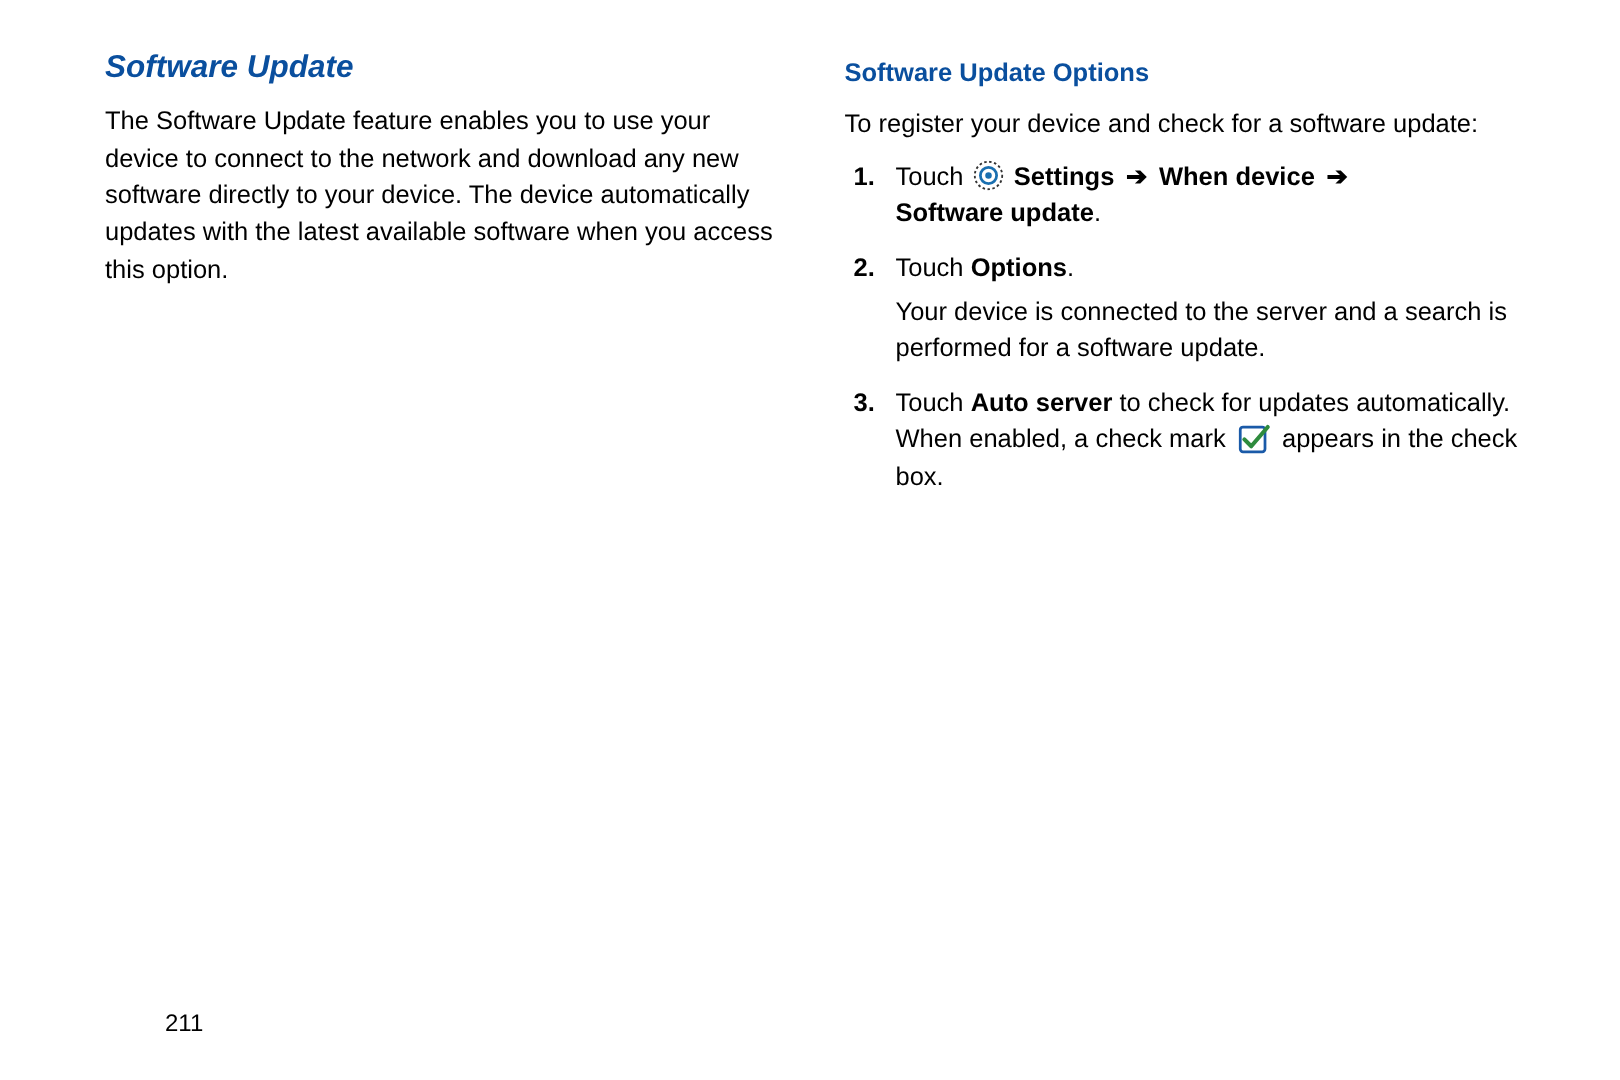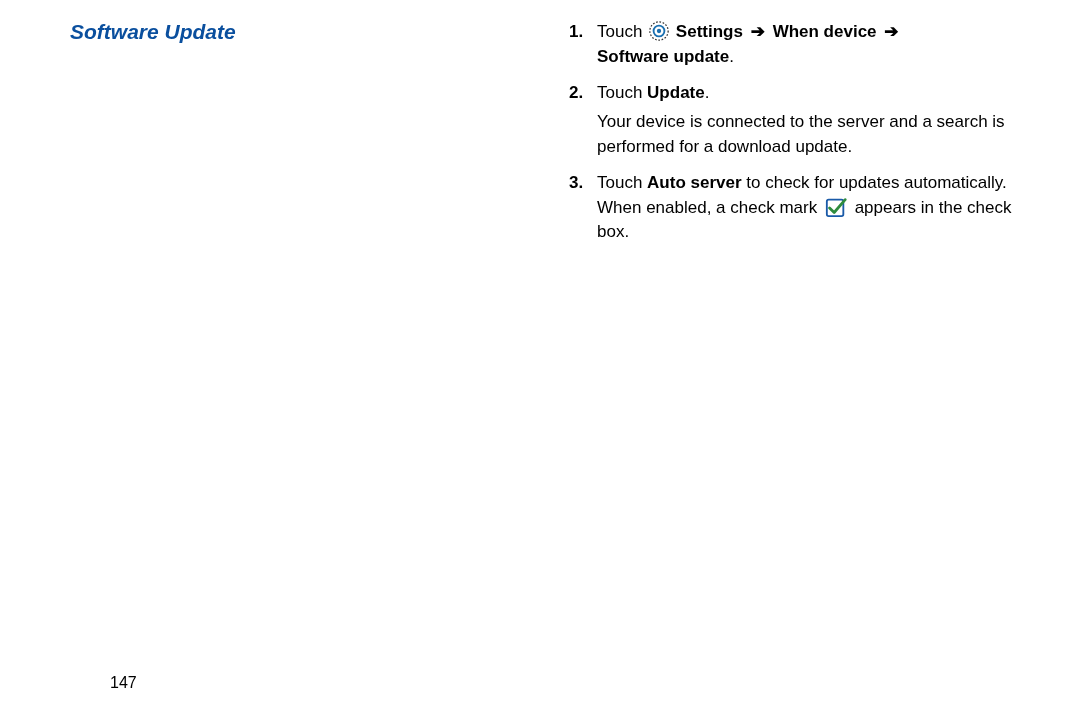--- a/index.html
+++ b/index.html
@@ -8,21 +8,21 @@
     width: 1080px;
     height: 720px;
     background: #ffffff;
     font-family: Arial, Helvetica, sans-serif;
     color: #000;
   }
   .page {
     box-sizing: border-box;
     width: 1074px;
     height: 720px;
-    padding: 20px 60px 20px 70px;
+    padding: 33px 60px 20px 70px;
     display: flex;
     flex-direction: column;
     position: relative;
   }
   .columns {
     display: flex;
     gap: 42px;
     flex: 0 0 auto;
   }
   .col {
@@ -97,23 +97,26 @@
   }
 </style>
 </head>
 <body>
 
 <div class="page">
   <div class="columns">
 
     <div class="col">
       <h2 class="section-heading">Software Update</h2>
+      <p class="body">The Software Update feature enables you to use your device to connect to the network and download any new software directly to your device. The device automatically updates with the latest available software when you access this option.</p>
     </div>
 
     <div class="col">
+      <h3 class="sub-heading">Software Update Options</h3>
+      <p class="body">To register your device and check for a software update:</p>
 
       <ol class="steps">
 
         <li>
           <span>Touch</span>
           <span class="settings-icon">
             <svg viewBox="0 0 24 24" width="20" height="20">
               <circle cx="12" cy="12" r="11" fill="none" stroke="#333" stroke-width="1.5" stroke-dasharray="2 2"></circle>
               <circle cx="12" cy="12" r="6.5" fill="none" stroke="#1a6fb0" stroke-width="2.2"></circle>
               <circle cx="12" cy="12" r="2.6" fill="#1a6fb0"></circle>
@@ -121,34 +124,34 @@
           </span>
           <span class="bold">Settings</span>
           <span class="arrow bold">➔</span>
           <span class="bold">When device</span>
           <span class="arrow bold">➔</span>
           <br>
           <span class="bold">Software update</span><span>.</span>
         </li>
 
         <li>
-          <span>Touch </span><span class="bold">Update</span><span>.</span>
+          <span>Touch </span><span class="bold">Options</span><span>.</span>
           <div style="height:4px"></div>
-          <span>Your device is connected to the server and a search is performed for a download update.</span>
+          <span>Your device is connected to the server and a search is performed for a software update.</span>
         </li>
 
         <li>
           <span>Touch </span><span class="bold">Auto server</span><span> to check for updates automatically. When enabled, a check mark </span>
           <span class="check-icon">
             <svg viewBox="0 0 24 24" width="22" height="22">
               <rect x="2" y="4" width="18" height="18" rx="2" fill="none" stroke="#1a5aa8" stroke-width="2"></rect>
               <path d="M5 13 L10 18 L22 4" fill="none" stroke="#2e8b3d" stroke-width="3" stroke-linecap="round" stroke-linejoin="round"></path>
             </svg>
           </span>
           <span> appears in the check box.</span>
         </li>
 
       </ol>
     </div>
   </div>
 
-  <div class="page-number">147</div>
+  <div class="page-number">211</div>
 </div>
 
 </body></html>

